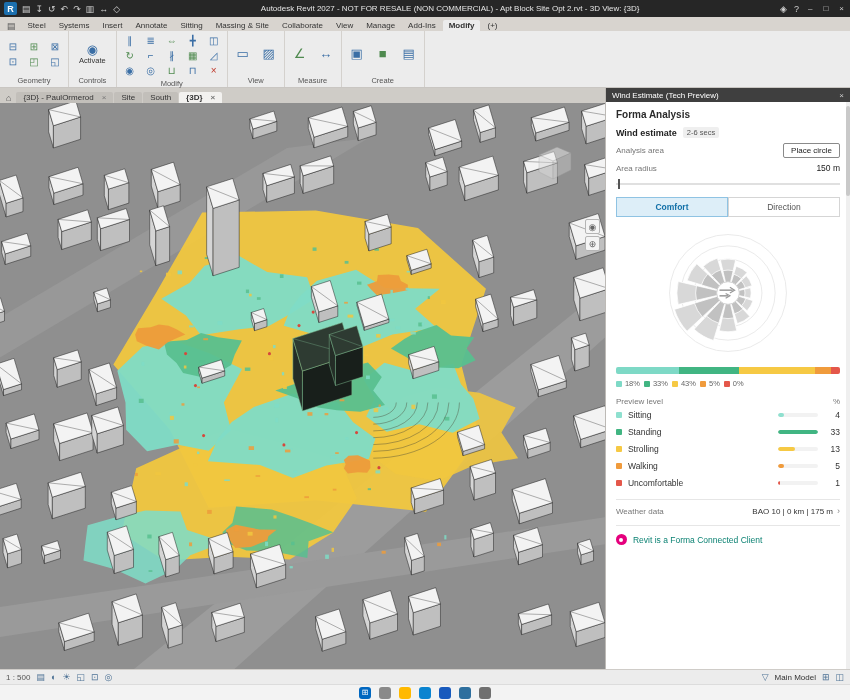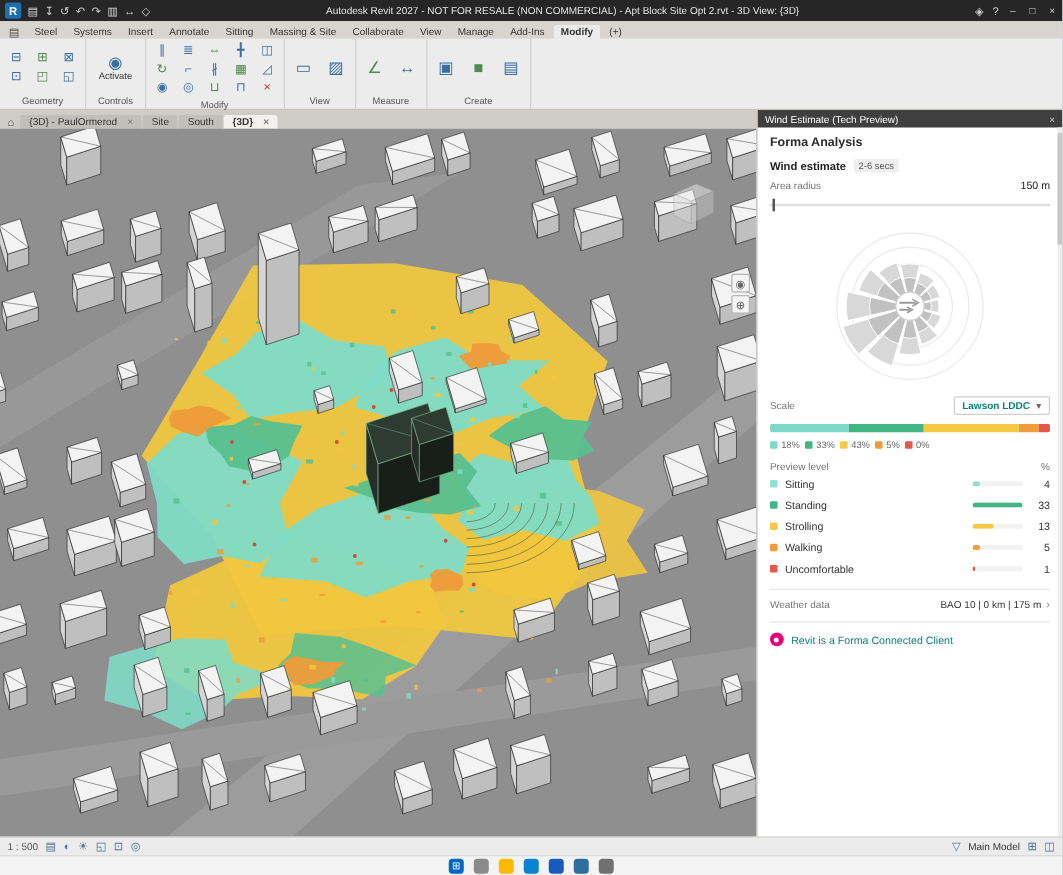--- a/index.html
+++ b/index.html
@@ -702,29 +702,37 @@
       </div>
       <div class="p-body">
         <div class="p-section-title">Forma Analysis</div>
 
         <div class="p-row">
           <span class="p-strong">Wind estimate</span>
           <span class="p-badge">2-6 secs</span>
         </div>
 
 
+        <div class="p-row">
+          <span class="p-label">Analysis area</span>
+          <button class="p-btn">Place circle</button>
+        </div>
 
         <div class="p-row">
           <span class="p-label">Area radius</span>
           <span class="p-value">150 m</span>
         </div>
         <div class="p-slider">
           <span class="p-slider-handle" style="left: 1%;"></span>
         </div>
 
+        <div class="p-tabs">
+          <button class="p-tab active">Comfort</button>
+          <button class="p-tab">Direction</button>
+        </div>
 
         <div class="p-rose">
           <svg viewBox="0 0 140 140">
             <g id="rose-sectors">
                 <circle cx="70" cy="70" r="22" fill="none" stroke="#e9e9e9"></circle>
                 <circle cx="70" cy="70" r="36" fill="none" stroke="#e9e9e9"></circle>
                 <circle cx="70" cy="70" r="50" fill="none" stroke="#e9e9e9"></circle>
                 <circle cx="70" cy="70" r="62" fill="none" stroke="#e9e9e9"></circle>
                 <path d="M61.90,34.92 A36,36 0 0 1 78.10,34.92 L72.25,60.26 A10,10 0 0 0 67.75,60.26 Z" fill="#d8d8d8" stroke="#ffffff" stroke-width="0.8"></path>
                 <path d="M64.53,46.32 A24.3,24.3 0 0 1 75.47,46.32 L72.25,60.26 A10,10 0 0 0 67.75,60.26 Z" fill="#c1c1c1" stroke="#ffffff" stroke-width="0.8"></path>
@@ -754,27 +762,20 @@
             <g>
               <circle cx="70" cy="70" r="12" fill="#ffffff" stroke="#d0d0d0" stroke-width="1"></circle>
               <path d="M61 67 H75" stroke="#9a9a9a" stroke-width="1.6" fill="none"></path>
               <path d="M72 64 L77 67 L72 70" fill="none" stroke="#9a9a9a" stroke-width="1.3"></path>
               <path d="M61 73 H70" stroke="#9a9a9a" stroke-width="1.6" fill="none"></path>
               <path d="M67.5 70.5 L72 73 L67.5 75.5" fill="none" stroke="#9a9a9a" stroke-width="1.3"></path>
             </g>
           </svg>
         </div>
 
-        <div class="p-row">
-          <span class="p-label">Scale</span>
-          <button class="p-dropdown">
-            <span>Lawson LDDC</span>
-            <span class="caret">▾</span>
-          </button>
-        </div>
 
         <div class="p-scalebar">
           <span style="background: rgb(126, 217, 198); width: 28%;"></span>
           <span style="background: rgb(65, 181, 130); width: 27%;"></span>
           <span style="background: rgb(246, 201, 68); width: 34%;"></span>
           <span style="background: rgb(240, 155, 60); width: 7%;"></span>
           <span style="background: rgb(228, 87, 74); width: 4%;"></span>
         </div>
 
         <div class="p-legend">

